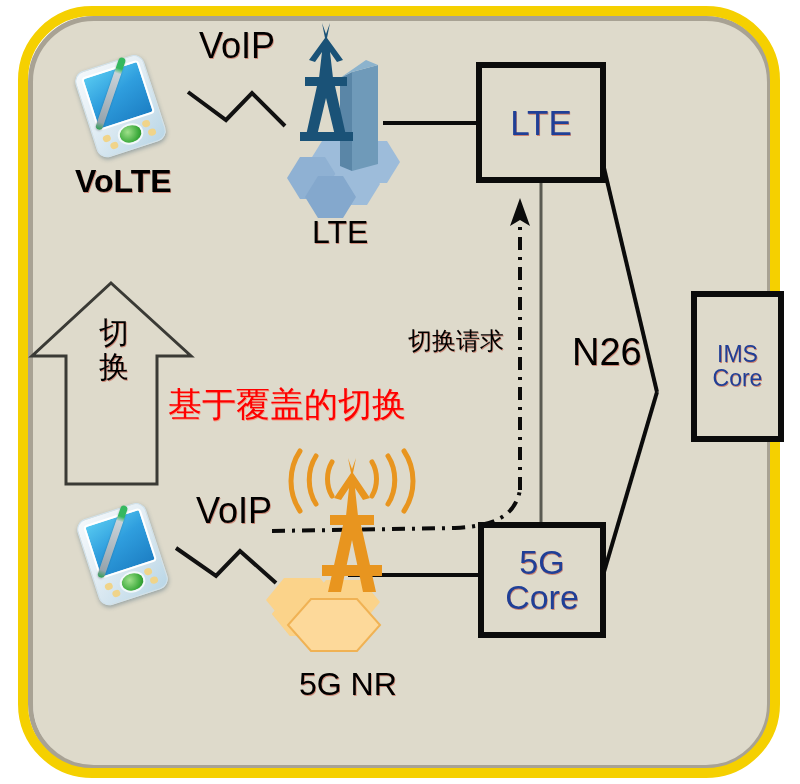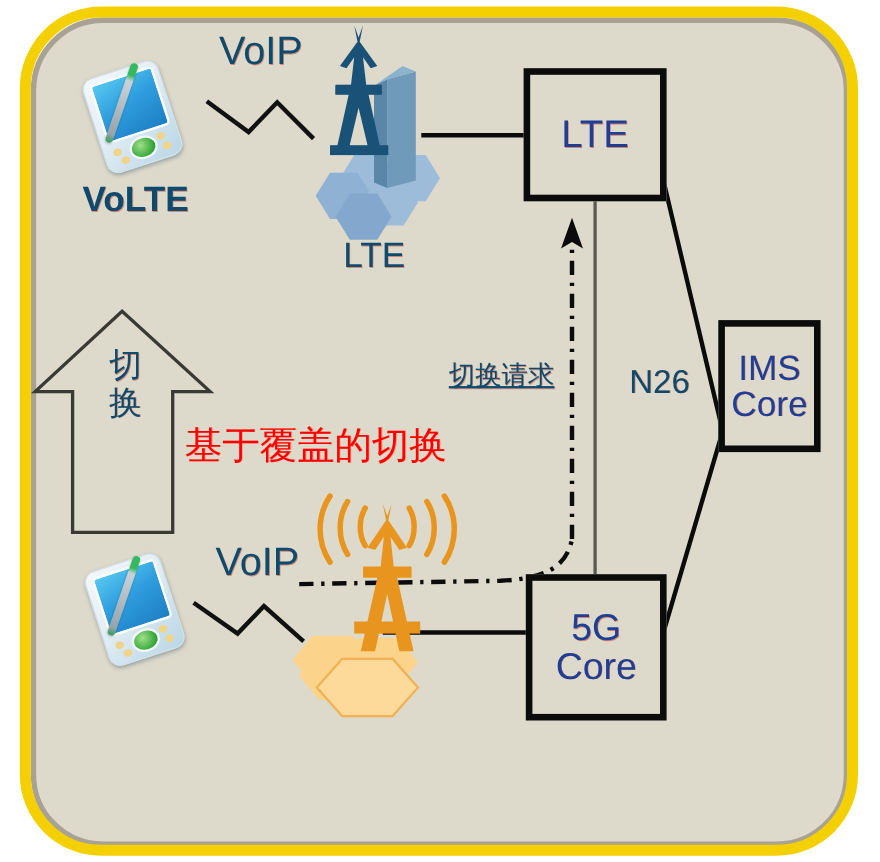--- a/index.html
+++ b/index.html
@@ -28,34 +28,34 @@
   
   .nbox{
     position:absolute;box-sizing:border-box;
     border:6px solid #0b0b0b;background:#dedacb;
     display:flex;flex-direction:column;align-items:center;justify-content:center;
     color:#1f3f97;line-height:1.02;
   }
   .nbox span{display:block;text-align:center;
     text-shadow:0.6px 0.6px 0 rgba(190,60,40,.55);}
   #box-lte-epc{left:476px;top:62px;width:130px;height:121px;font-size:35px;}
-  #box-ims-core{left:653px;top:291px;width:93px;height:120px;font-size:32px;}
-  #box-5g-core{left:478px;top:522px;width:128px;height:133px;font-size:34px;}
-
-  
-  .lbl{position:absolute;color:#0c4a6e;white-space:nowrap;
+  #box-ims-core{left:691px;top:291px;width:93px;height:151px;font-size:23px;}
+  #box-5g-core{left:478px;top:522px;width:128px;height:116px;font-size:34px;}
+
+  
+  .lbl{position:absolute;color:#000000;white-space:nowrap;
        text-shadow:0.7px 0.7px 0 rgba(190,60,40,.5);}
   #lbl-voip-top{left:199px;top:25px;font-size:36px;}
   #lbl-voip-bottom{left:196px;top:490px;font-size:36px;}
   #lbl-volte{left:75px;top:163px;font-size:32px;font-weight:bold;}
   #lbl-vonr{left:78px;top:611px;font-size:32px;font-weight:bold;}
   #lbl-lte{left:312px;top:214px;font-size:32px;}
   #lbl-5gnr{left:299px;top:666px;font-size:32px;}
-  #lbl-n26{left:572px;top:331px;font-size:30px;}
-  #lbl-ho-req{left:408px;top:325px;font-size:24px;text-decoration:underline;}
+  #lbl-n26{left:572px;top:331px;font-size:38px;}
+  #lbl-ho-req{left:408px;top:325px;font-size:24px;}
   #lbl-arrow-ho{left:99px;top:316px;font-size:30px;width:44px;
         text-align:left;line-height:1.12;white-space:normal;}
   #lbl-coverage-ho{left:168px;top:382px;font-size:34px;color:#fe0000;
         text-shadow:0.8px 0.8px 0 rgba(255,120,90,.65);font-weight:normal;}
 
   
   .pda{position:absolute;width:92px;height:92px;}
   #pda-volte{left:78px;top:58px;transform:rotate(-18deg);}
   #pda-vonr{left:80px;top:506px;transform:rotate(-18deg);}
   .pda .body{position:absolute;left:6px;top:2px;width:70px;height:88px;
@@ -188,18 +188,19 @@
 
   <div class="nbox" id="box-5g-core">
     <span>5G</span>
     <span>Core</span>
   </div>
 
   <div class="lbl" id="lbl-voip-top">VoIP</div>
   <div class="lbl" id="lbl-voip-bottom">VoIP</div>
   <div class="lbl" id="lbl-volte">VoLTE</div>
   <div class="lbl" id="lbl-lte">LTE</div>
+  <div class="lbl" id="lbl-5gnr">5G NR</div>
   <div class="lbl" id="lbl-n26">N26</div>
   <div class="lbl" id="lbl-ho-req">切换请求</div>
   <div class="lbl" id="lbl-arrow-ho">切换</div>
   <div class="lbl" id="lbl-coverage-ho">基于覆盖的切换</div>
 
 </div>
 
 </body></html>

